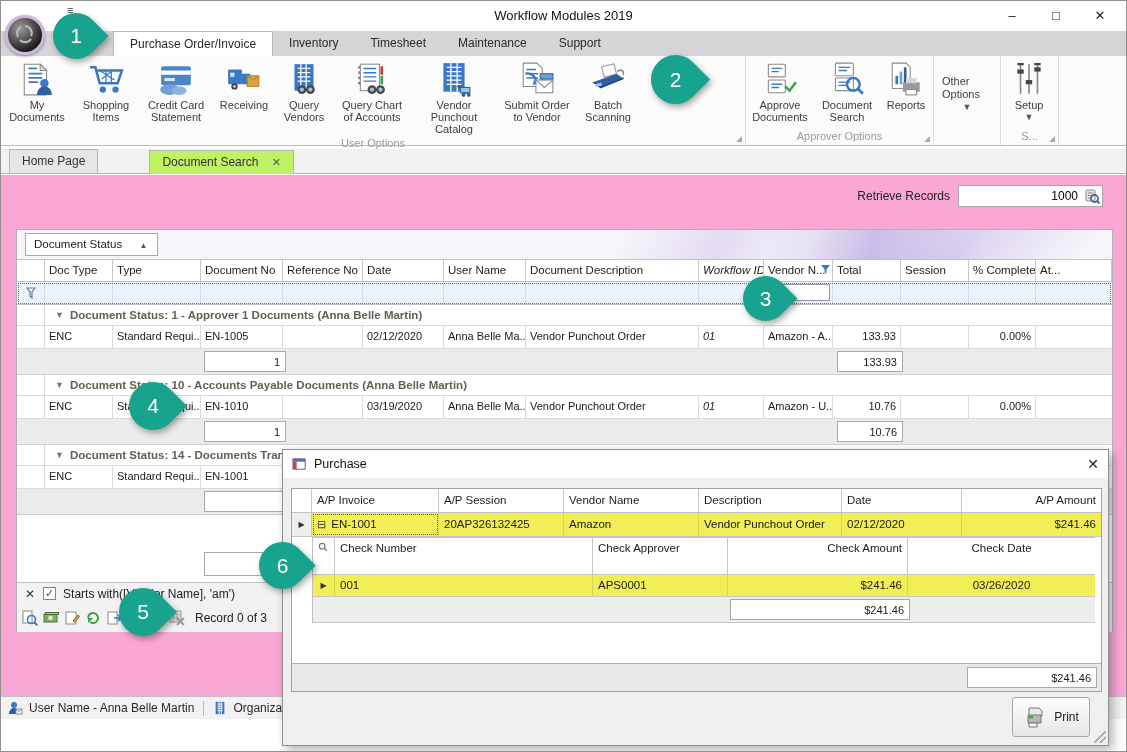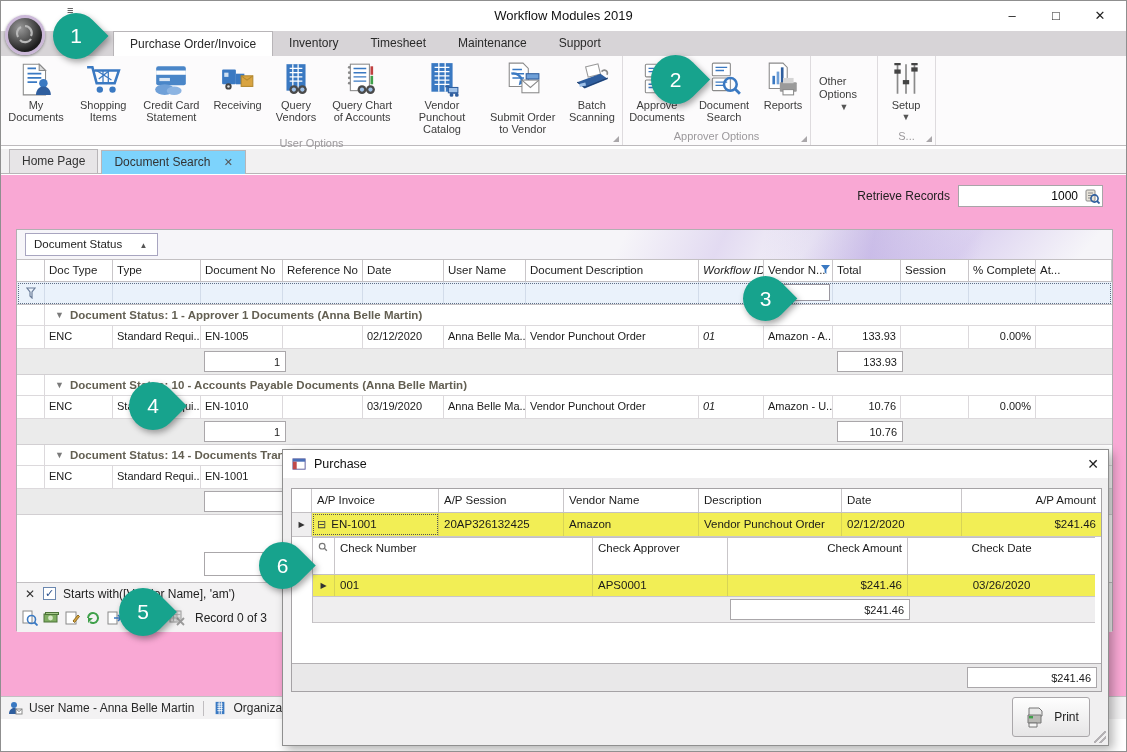--- a/index.html
+++ b/index.html
@@ -29,21 +29,21 @@
   .rgroup-btns { display:flex; flex:1; align-items:flex-start; padding-top:3px; }
   .rgroup-label { height:17px; text-align:center; font-size:11px; color:#9b989b; padding-top:2px; position:relative; }
   .launcher { position:absolute; right:3px; bottom:3px; width:0; height:0; border-left:6px solid transparent; border-bottom:6px solid #aaa7aa; }
   .rbtn { display:flex; flex-direction:column; align-items:center; padding:2px 4px 0; font-size:11px; line-height:12px; color:#3d3d3d; text-align:center; }
   .rbtn svg { width:36px; height:36px; margin-bottom:2px; }
   .rbtn-drop { display:flex; flex-direction:column; justify-content:center; align-items:center; height:70px; font-size:11px; line-height:13px; color:#3d3d3d; padding:0 8px; }
   .drop-arrow { color:#555; font-size:9px; }
   
   .dtabs { position:absolute; top:148px; left:0; right:0; height:25px; background:#f2f1f2; border-bottom:1px solid #b8b5b8; display:flex; align-items:flex-end; padding-left:8px; }
   .dtab { padding:4px 12px; font-size:12px; background:#e7e5e7; border:1px solid #b8b5b8; border-bottom:none; margin-right:3px; color:#333; height:24px; }
-  .dtab.active { background:#7dd3fc; margin-bottom:-1px; padding-bottom:5px; }
+  .dtab.active { background:#bef264; margin-bottom:-1px; padding-bottom:5px;margin-left:48px; }
   .dtab .x { margin-left:10px; font-size:11px; color:#555; }
   
   .content { position:absolute; top:174px; left:0; right:0; height:521px; background:#f9a8d4; }
   .retrieve { position:absolute; right:23px; top:10px; display:flex; align-items:center; font-size:12px; color:#222; }
   .retrieve input { width:145px; height:22px; border:1px solid #a8a5a8; margin-left:8px; text-align:right; padding-right:24px; font-size:12px; font-family:"Liberation Sans",sans-serif; }
   .retrieve .dbicon { position:absolute; right:3px; top:3px; }
   
   .grid { position:absolute; left:15px; top:54px; width:1097px; height:402px; border:1px solid #b2afb2; background:#fff; font-size:11px; }
   .gpanel { height:30px; border-bottom:1px solid #c3c0c3; position:relative;
     background:
@@ -144,21 +144,21 @@
 
   <div class="rtabs">
     <div class="rtab active">Purchase Order/Invoice</div>
     <div class="rtab">Inventory</div>
     <div class="rtab">Timesheet</div>
     <div class="rtab">Maintenance</div>
     <div class="rtab">Support</div>
   </div>
 
   <div class="ribbon">
-    <div class="rgroup" style="width:622px;">
+    <div class="rgroup" style="width:745px;">
       <div class="rgroup-btns">
         <div class="rbtn" style="width:72px;">
           <svg viewBox="0 0 34 34">
               <path d="M5 3h15l6 6v23H5z" fill="#fff" stroke="#8a8a8a"></path>
               <path d="M20 3l6 6h-6z" fill="#dcdcdc" stroke="#8a8a8a"></path>
               <path d="M9 7h8M9 12h13M9 16h13M9 20h9" stroke="#3A79C2" stroke-width="1.6" fill="none"></path>
               <circle cx="24" cy="21" r="4" fill="#3A79C2"></circle>
               <path d="M17 32c0-5 3.2-8 7-8s7 3 7 8z" fill="#2F5E9E"></path>
             </svg>
           <span>My Documents</span>
@@ -226,21 +226,21 @@
           <svg viewBox="0 0 34 34">
               <rect x="7" y="2" width="20" height="27" fill="#3A79C2"></rect>
               <path d="M10 6h14M10 10h14M10 14h14M10 18h14M10 22h14M14 2v27M20 2v27" stroke="#fff" stroke-width="1.2" fill="none"></path>
               <path d="M20 24h3l2 6h7" fill="none" stroke="#2F5E9E" stroke-width="1.8"></path>
               <circle cx="26" cy="32" r="1.8" fill="#2F5E9E"></circle>
               <circle cx="31" cy="32" r="1.8" fill="#2F5E9E"></circle>
               <rect x="23" y="25" width="9" height="5" fill="#9fc1e8" stroke="#2F5E9E"></rect>
             </svg>
           <span>Vendor Punchout Catalog</span>
         </div>
-        <div class="rbtn" style="width:80px;gap:12px;">
+        <div class="rbtn" style="width:80px;">
           <svg viewBox="0 0 34 34">
               <path d="M4 2h13l5 5v17H4z" fill="#fff" stroke="#8a8a8a"></path>
               <path d="M7 8h9M7 12h11M7 16h11" stroke="#3A79C2" stroke-width="1.4" fill="none"></path>
               <path d="M6 12a8 8 0 0 1 10 8" fill="none" stroke="#3A79C2" stroke-width="2.2"></path>
               <path d="M14 18l3 3-4 2z" fill="#3A79C2"></path>
               <rect x="16" y="18" width="16" height="12" fill="#fff" stroke="#8a8a8a"></rect>
               <path d="M16 18l8 7 8-7" fill="none" stroke="#8a8a8a"></path>
               <rect x="20" y="12" width="12" height="5" fill="#6FA0D8" stroke="#2F5E9E"></rect>
             </svg>
           <span>Submit Order to Vendor</span>

